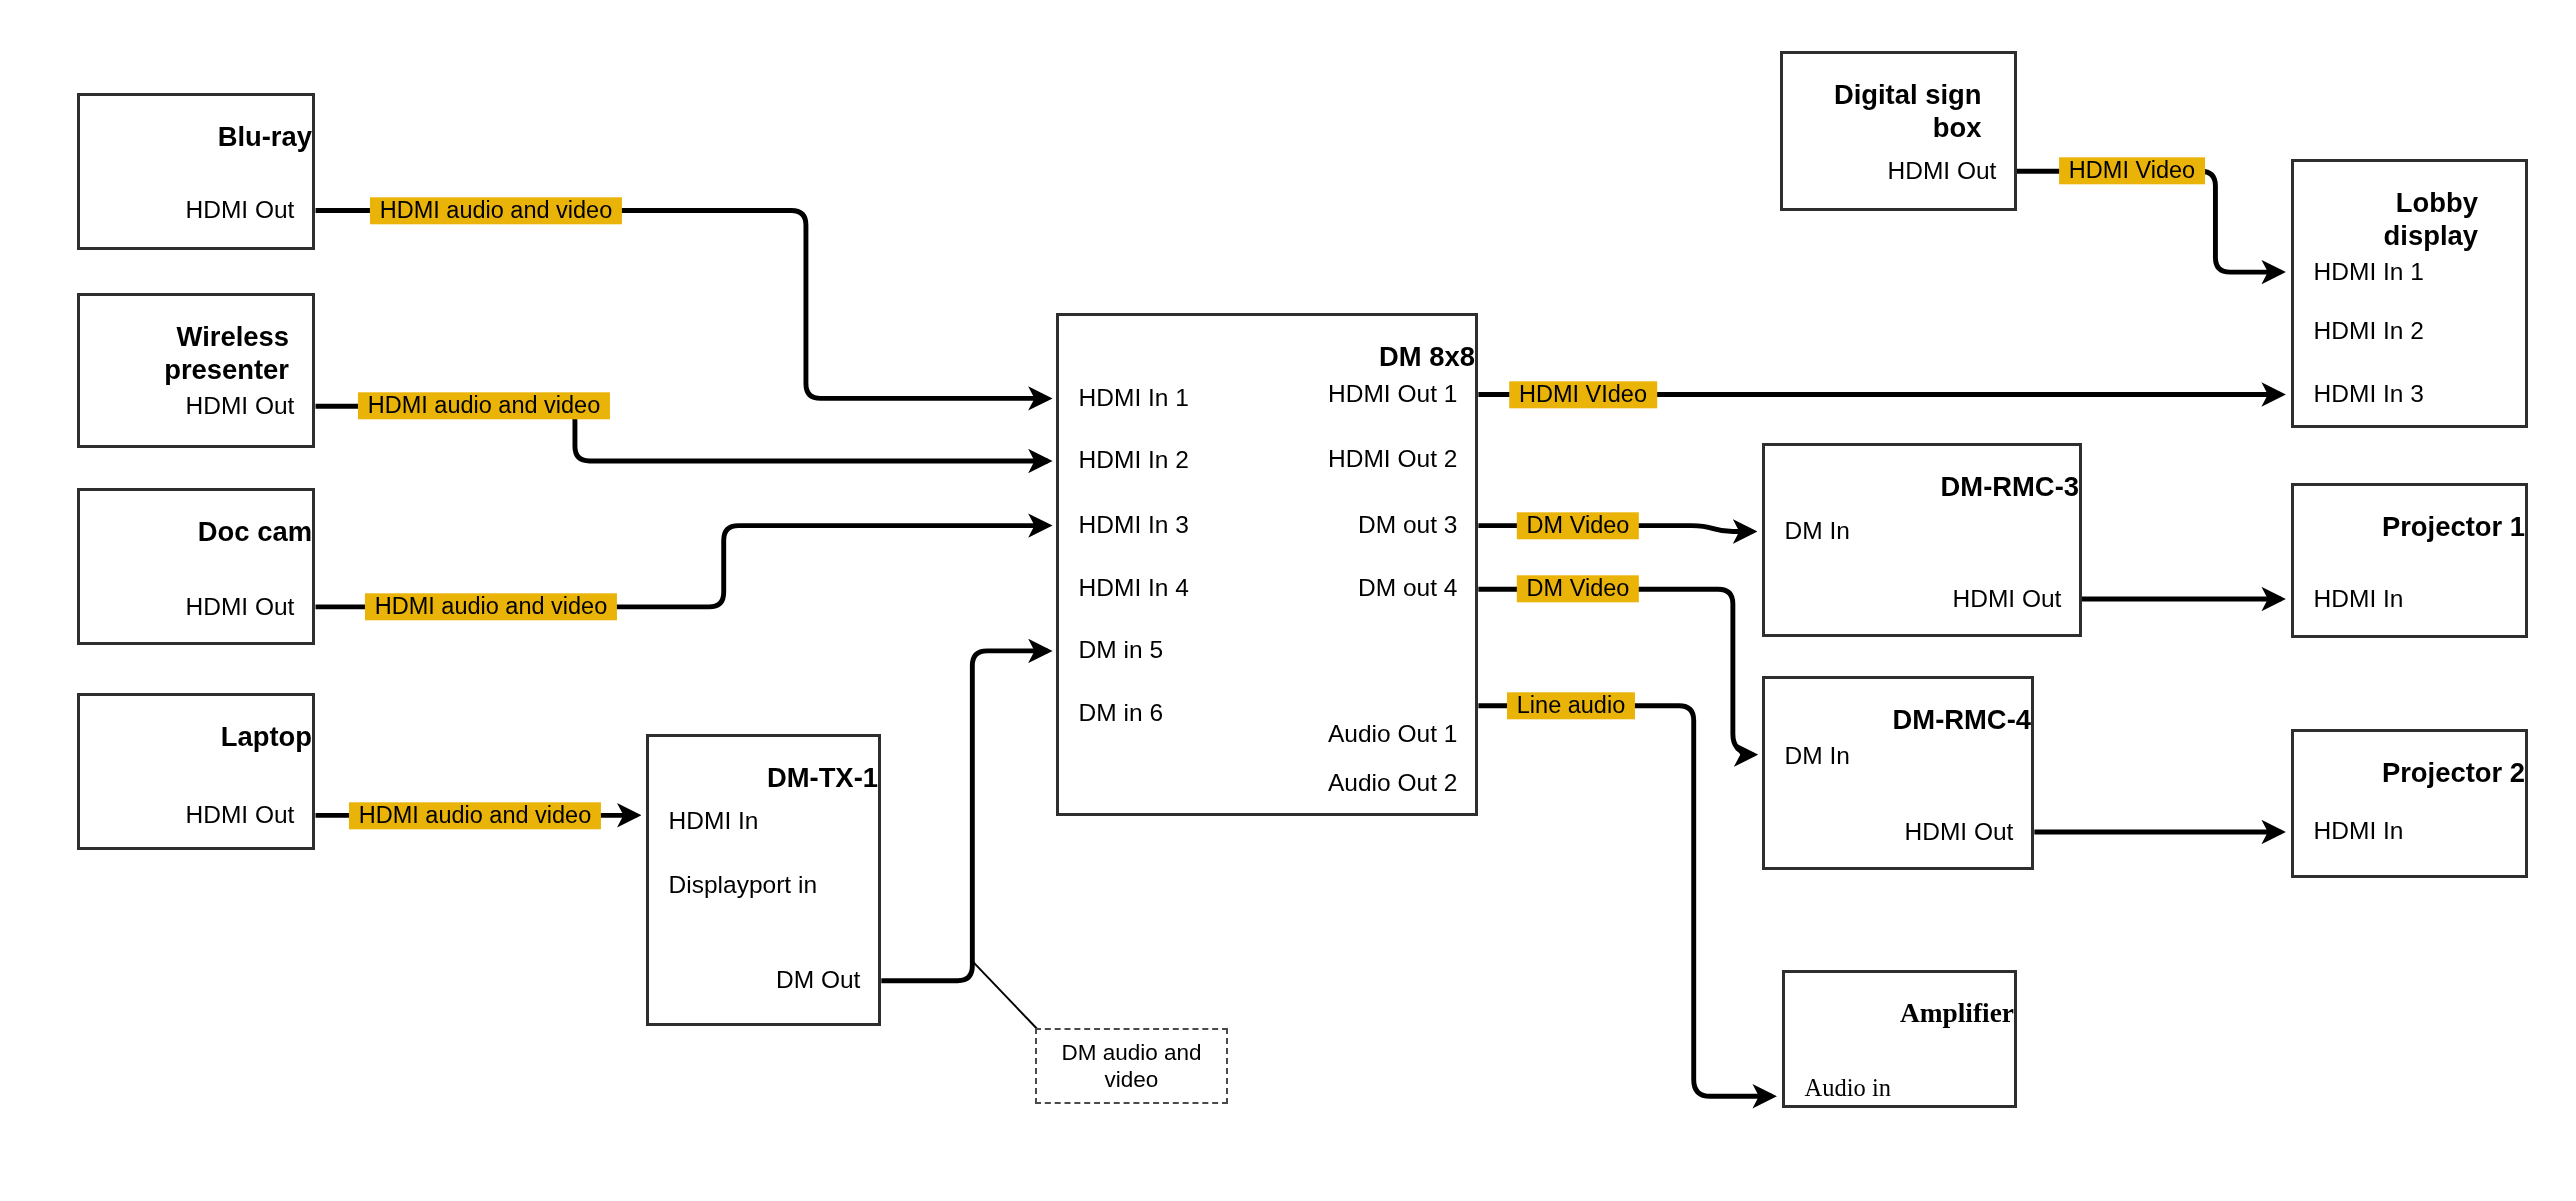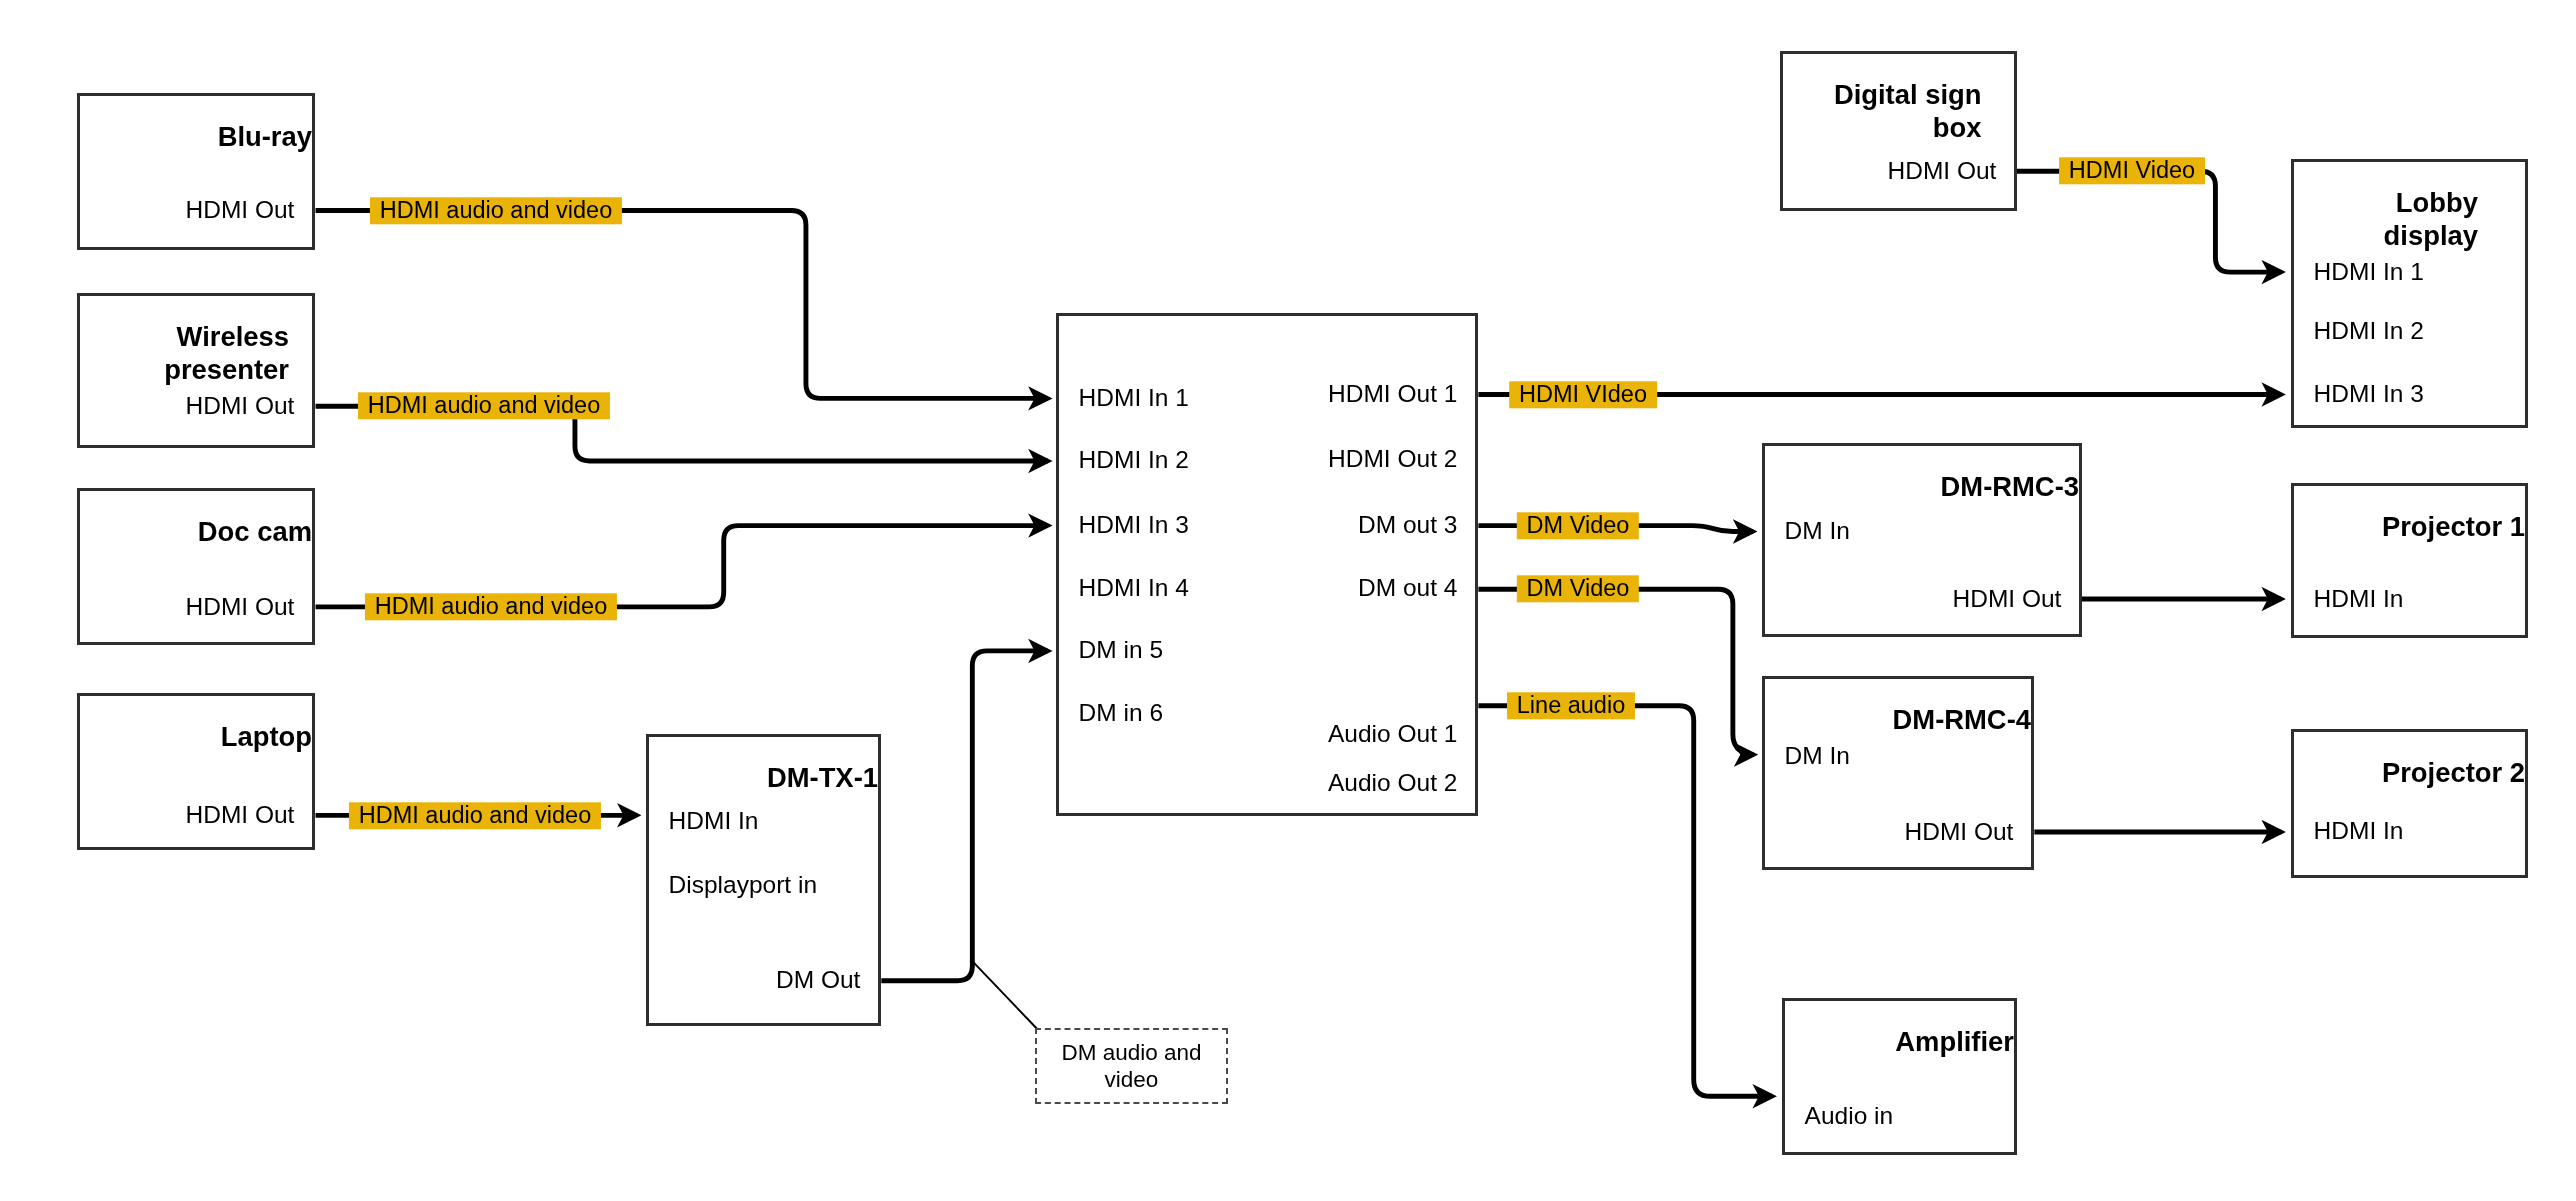--- a/index.html
+++ b/index.html
@@ -105,20 +105,21 @@
   </div>
 
   <div class="node" style="left:646px; top:734px; width:235px; height:292px;">
     <div class="title">DM-TX-1</div>
     <div class="port pleft" style="top:70px;">HDMI In</div>
     <div class="port pleft" style="top:134px;">Displayport in</div>
     <div class="port pright" style="top:229px;">DM Out</div>
   </div>
 
   <div class="node" style="left:1056px; top:313px; width:422px; height:503px;">
+    <div class="title">DM 8x8</div>
     <div class="port pleft" style="top:68px;">HDMI In 1</div>
     <div class="port pleft" style="top:130px;">HDMI In 2</div>
     <div class="port pleft" style="top:195px;">HDMI In 3</div>
     <div class="port pleft" style="top:258px;">HDMI In 4</div>
     <div class="port pleft" style="top:320px;">DM in 5</div>
     <div class="port pleft" style="top:383px;">DM in 6</div>
     <div class="port pright" style="top:64px;">HDMI Out 1</div>
     <div class="port pright" style="top:129px;">HDMI Out 2</div>
     <div class="port pright" style="top:195px;">DM out 3</div>
     <div class="port pright" style="top:258px;">DM out 4</div>
@@ -153,21 +154,21 @@
     <div class="title">DM-RMC-4</div>
     <div class="port pleft" style="top:63px;">DM In</div>
     <div class="port pright" style="top:139px;">HDMI Out</div>
   </div>
 
   <div class="node" style="left:2291px; top:729px; width:237px; height:149px;">
     <div class="title">Projector 2</div>
     <div class="port pleft" style="top:85px;">HDMI In</div>
   </div>
 
-  <div class="node" style="left:1782px; top:998px; width:235px; height:157px;">
+  <div class="node" style="left:1782px; top:970px; width:235px; height:138px;font-family:Liberation Serif, serif;">
     <div class="title">Amplifier</div>
     <div class="port pleft" style="top:93px;margin-top:8px;">Audio in</div>
   </div>
 
   <div class="annotation" style="left:1035px; top:1028px; width:193px; height:76px;">
     <span>DM audio and video</span>
   </div>
 
   <span class="edge-label" style="left:496px;  top:211px;">HDMI audio and video</span>
   <span class="edge-label" style="left:484px;  top:406px;">HDMI audio and video</span>

